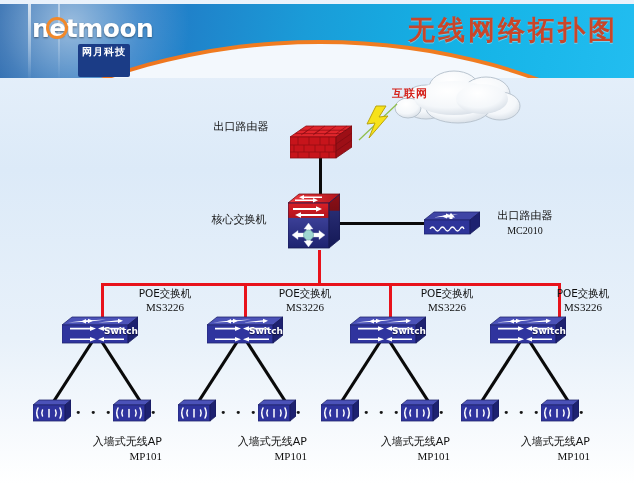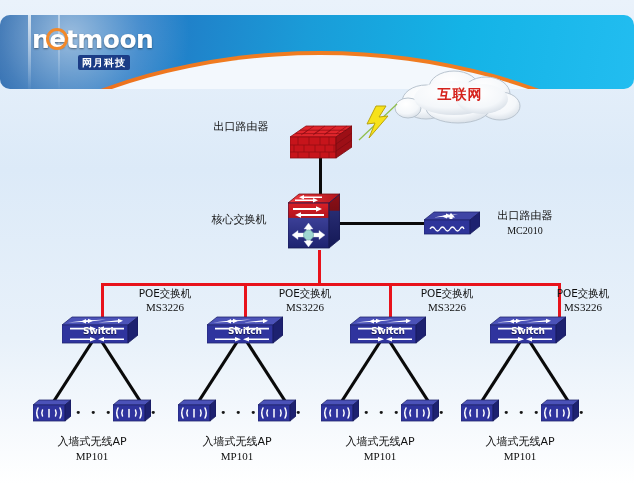--- a/index.html
+++ b/index.html
@@ -16,25 +16,24 @@
     position: relative;
     width: 634px;
     height: 484px;
     background: linear-gradient(180deg, #eaf2fb 0%, #dceaf8 35%, #e8f1fa 70%, #ffffff 100%);
     overflow: hidden;
   }
 
   
   #header {
     position: absolute;
-    left: 0; top: 15px;
+    left: 0; top: 4px;
     width: 634px;
     height: 74px;
     overflow: hidden;
-    border-radius: 10px;
   }
   #header-bg {
     position: absolute;
     left: 0; top: 0;
     width: 634px; height: 74px;
     background: linear-gradient(100deg, #1d5fa8 0%, #2277c4 22%, #1a9cd8 48%, #14b3e6 72%, #22bdf0 100%);
   }
   #header-glow {
     position: absolute;
     left: -60px; top: -110px;
@@ -93,21 +92,21 @@
     background: rgba(255,255,255,0.08);
   }
   #logo-sub {
     position: absolute;
     left: 46px; top: 29px;
     background: #1b3c86;
     color: #ffffff;
     font-family: "DejaVu Sans", sans-serif;
     font-size: 10px;
     font-weight: bold;
-    padding: 1px 4px 0 4px;
+    padding: 1px 4px 18px 4px;
     letter-spacing: 1px;
     border-radius: 2px;
   }
 
   #page-title {
     position: absolute;
     right: 16px; top: 8px;
     font-family: "DejaVu Sans", sans-serif;
     font-size: 27px;
     font-weight: bold;
@@ -141,23 +140,23 @@
   #cloud {
     position: absolute;
     left: 392px; top: 68px;
     width: 136px; height: 56px;
   }
   #cloud svg { display: block; }
   #cloud-text {
     position: absolute;
     left: 0; top: 18px;
     width: 136px;
-    text-align: center;
+    text-align: left;
     font-family: Liberation Mono, monospace;
-    font-size: 14px;
+    font-size: 11px;
     font-weight: bold;
     color: #d5231d;
     letter-spacing: 1px;
   }
 
   
   #bolt {
     position: absolute;
     left: 356px; top: 100px;
     width: 44px; height: 44px;
@@ -186,21 +185,21 @@
 
   
   .access-switch {
     position: absolute;
     width: 76px; height: 34px;
   }
   .sw-text {
     position: absolute;
     left: 0; top: 11px;
     width: 76px;
-    text-align: center;
+    text-align: right;
     font-family: "DejaVu Sans", sans-serif;
     font-size: 9px;
     font-weight: bold;
     color: #ffffff;
     text-shadow: 0 1px 1px rgba(0,0,0,0.55);
     pointer-events: none;
   }
 
   
   .ap {
@@ -213,21 +212,21 @@
     font-size: 11px;
     letter-spacing: 2.5px;
     color: #151515;
     line-height: 10px;
     white-space: nowrap;
   }
 
   .group-label {
     position: absolute;
     width: 140px;
-    text-align: center;
+    text-align: right;
     font-family: "DejaVu Sans", sans-serif;
     font-size: 11px;
     color: #101010;
     line-height: 15px;
   }
   .poe-label {
     position: absolute;
     width: 110px;
     text-align: center;
     font-family: "DejaVu Sans", sans-serif;
@@ -259,20 +258,21 @@
     <div id="header-ray2"></div>
     <div id="header-curve-stripe"></div>
     <div id="header-curve"></div>
 
     <div id="logo">
       <div id="logo-word">netmoon</div>
       <div id="logo-ring"></div>
       <div id="logo-sub">网月科技</div>
     </div>
 
+    <div id="page-title">无线网络拓扑图</div>
   </div>
 
   <div id="cloud">
     <svg width="136" height="56" viewBox="0 0 136 56">
       <defs>
         <radialGradient id="cg" cx="42%" cy="30%" r="78%">
           <stop offset="0%" stop-color="#ffffff"></stop>
           <stop offset="62%" stop-color="#f4f7fa"></stop>
           <stop offset="100%" stop-color="#d2dae3"></stop>
         </radialGradient>

